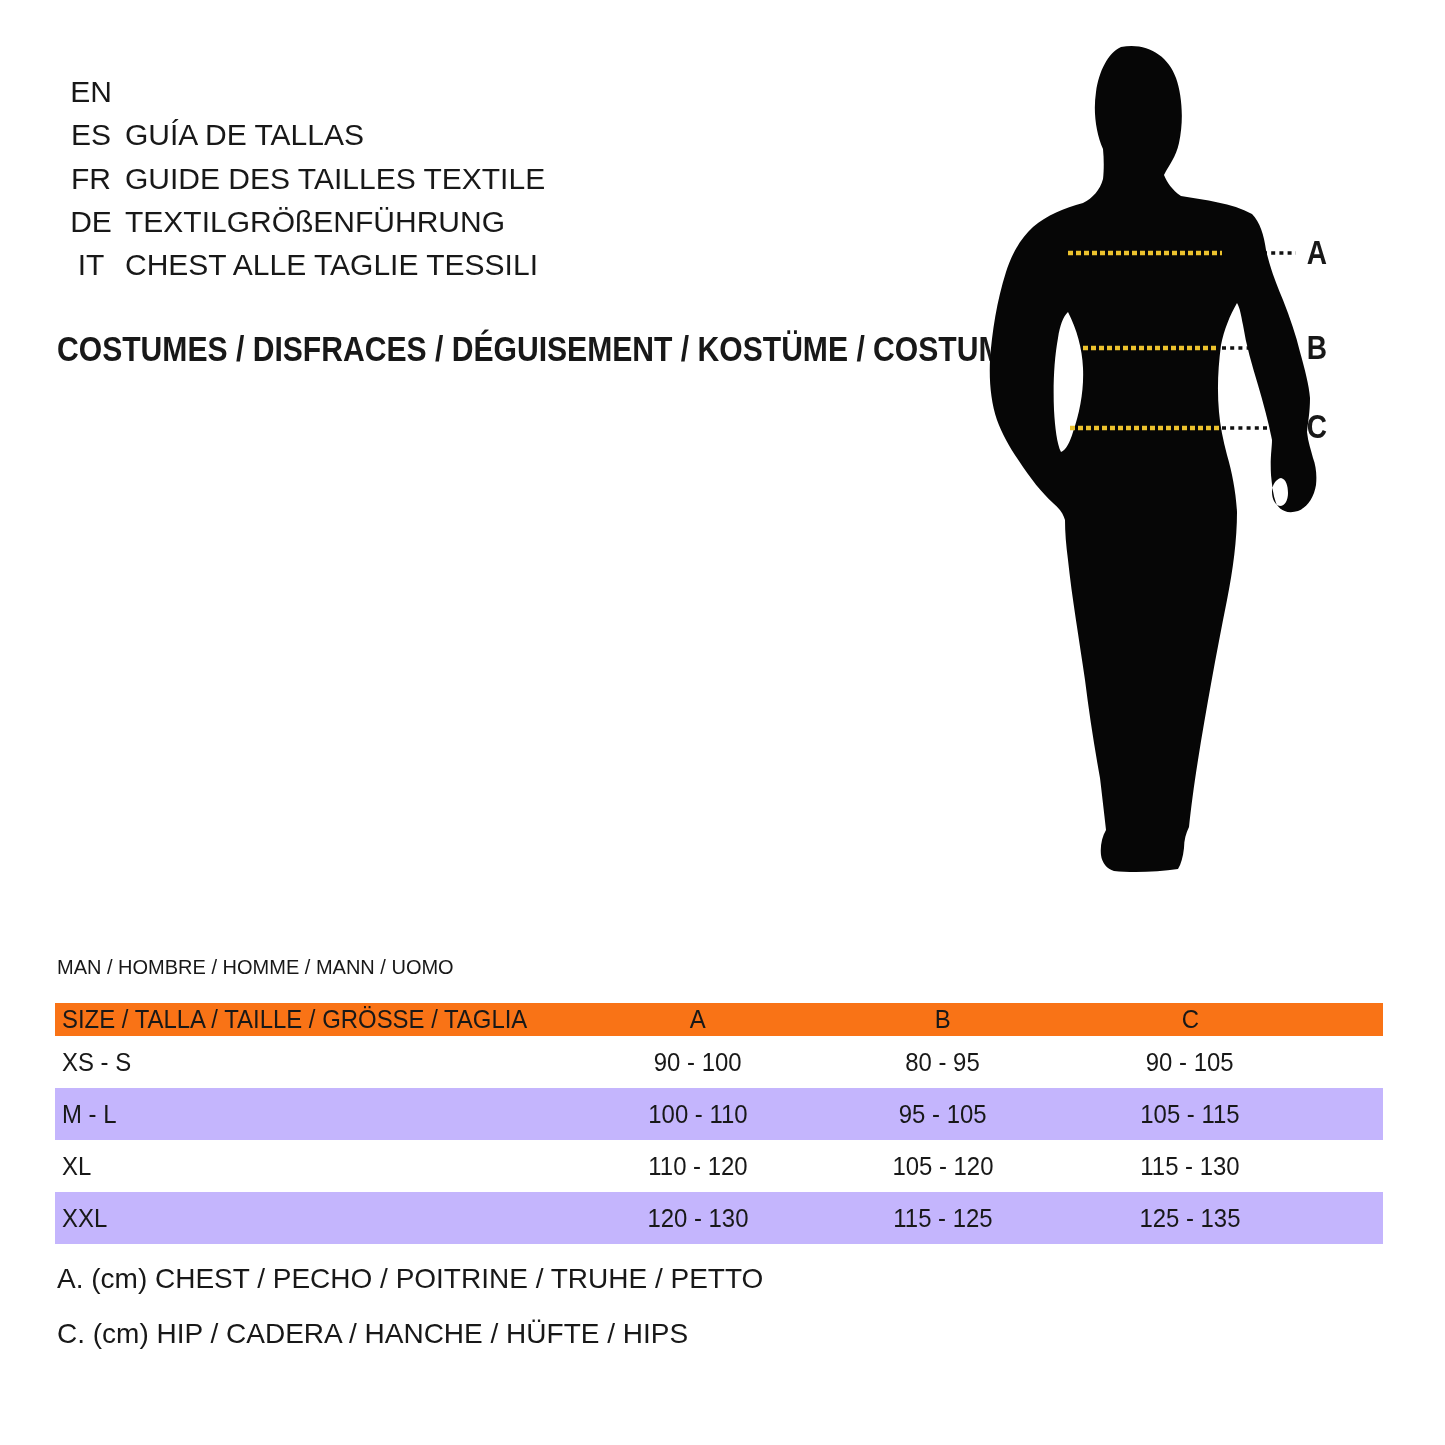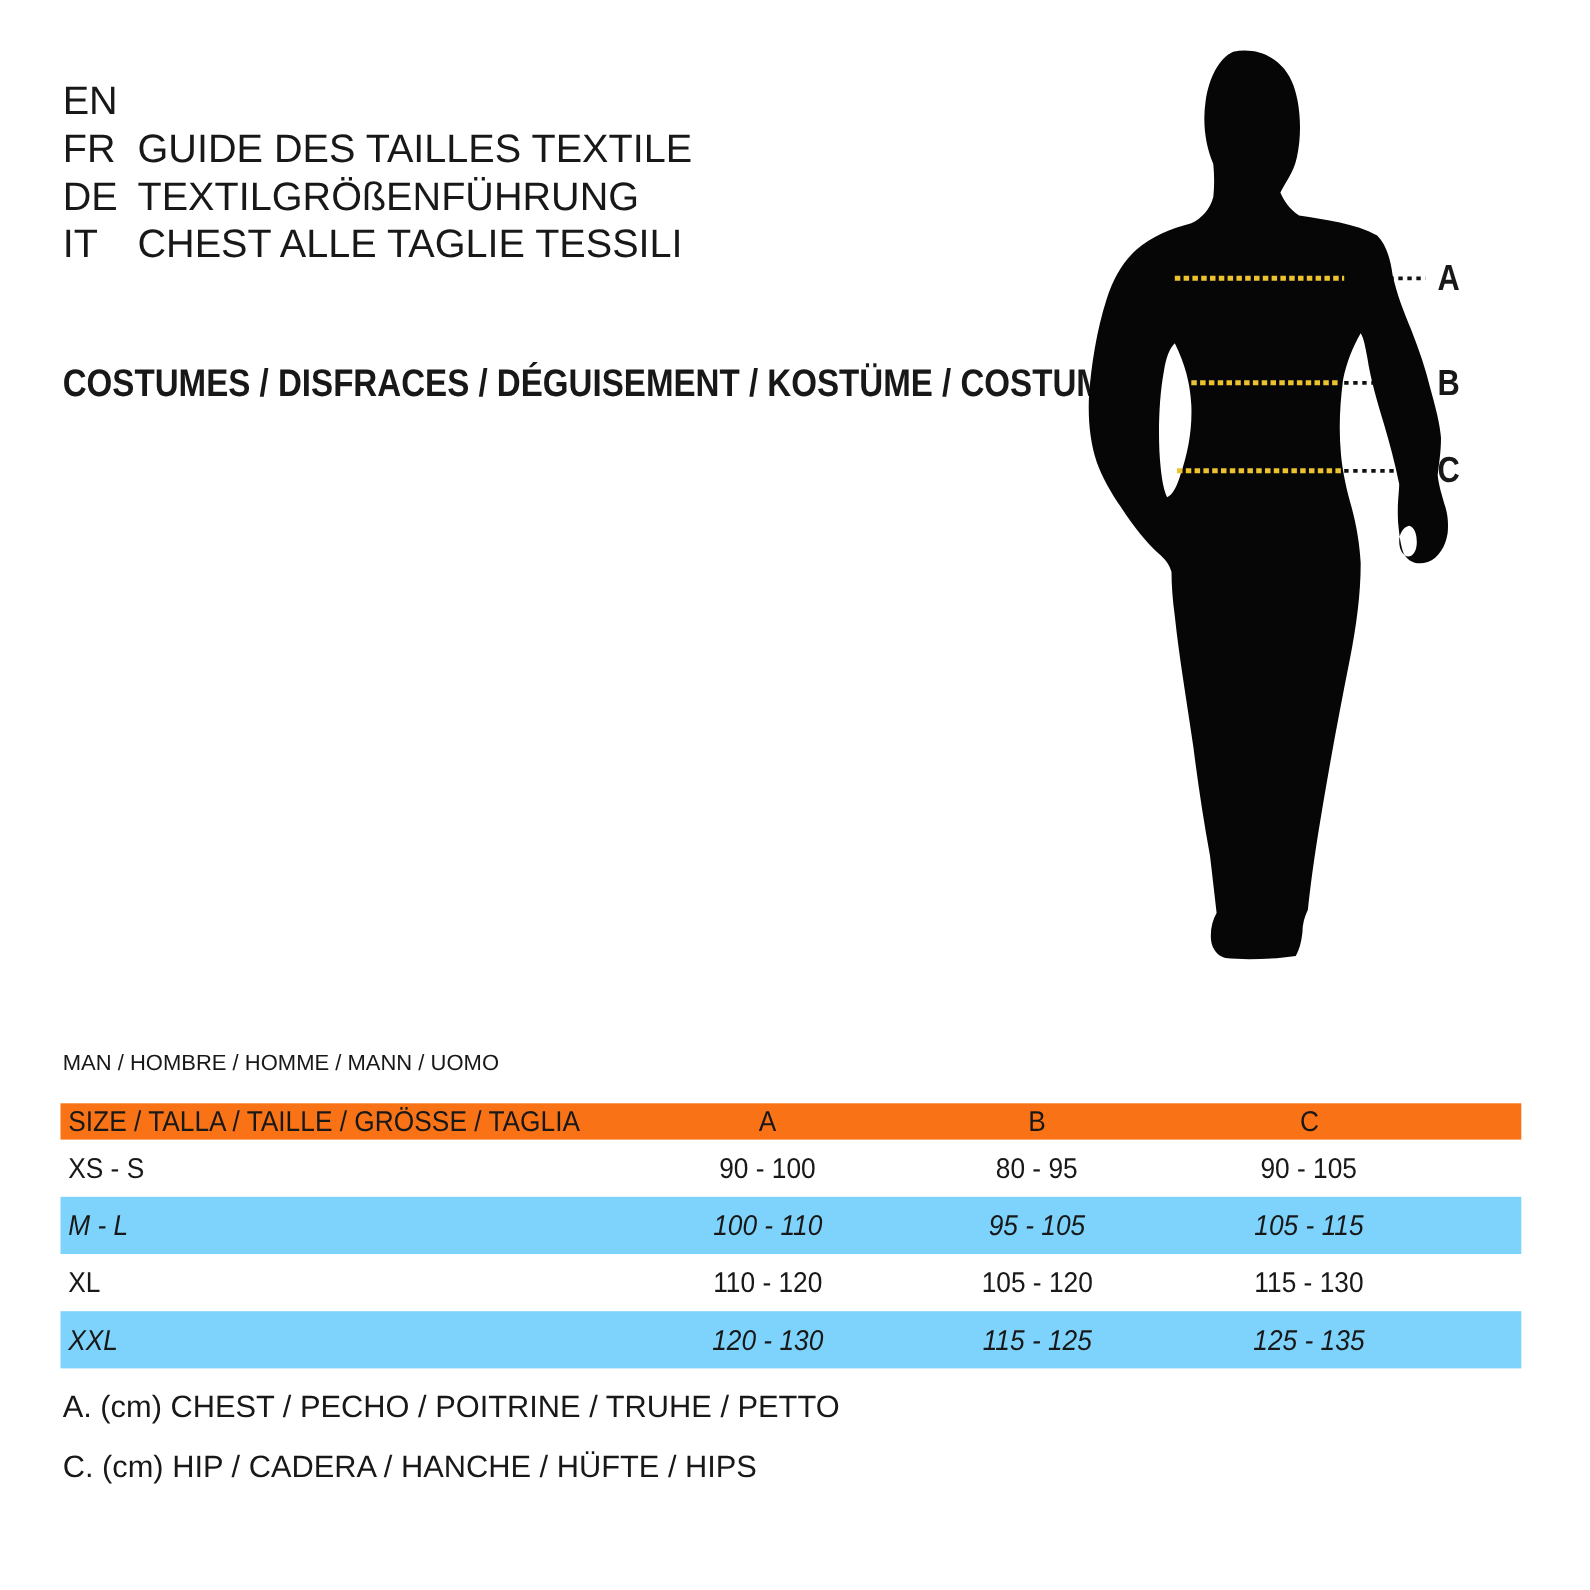--- a/index.html
+++ b/index.html
@@ -4,21 +4,21 @@
 <style>
   html,body{margin:0;padding:0;}
   body{
     width:1445px;height:1445px;background:#ffffff;position:relative;overflow:hidden;
     font-family:"Liberation Sans", sans-serif;color:#181818;
     -webkit-font-smoothing:antialiased;
   }
   .abs{position:absolute;}
 
   
-  #langs{left:57px;top:70px;font-size:36px;line-height:43.3px;font-weight:400;}
+  #langs{left:57px;top:70px;font-size:30px;line-height:43.3px;font-weight:400;text-align:center;}
   .lang-row{display:flex;white-space:nowrap;}
   .lang-code{width:68px;flex:none;}
 
   
   #category{left:57px;top:329px;font-size:35px;font-weight:700;white-space:nowrap;}
   .cx86{display:inline-block;transform:scaleX(.86);transform-origin:0 50%;}
 
   
   #figure-svg{left:960px;top:30px;}
   .fig-label{
@@ -26,37 +26,41 @@
     transform:translate(-50%,-50%) scaleX(.85);white-space:nowrap;
   }
 
   
   #man-title{left:57px;top:952px;font-size:20px;line-height:30px;white-space:nowrap;}
 
   
   #size-table{left:55px;top:1003px;width:1328px;}
   .t-row{display:flex;align-items:center;height:52px;font-size:26px;}
   .t-row.header{height:33px;background:#f97316;}
-  .t-row.alt{background:#7dd3fc;font-style:italic;}
+  .t-row.alt{background:#c4b5fd;}
   .col-size{width:520px;flex:none;padding-left:7px;box-sizing:border-box;white-space:nowrap;}
   .col-a,.col-b{width:245px;flex:none;text-align:center;}
   .col-c{width:250px;flex:none;text-align:center;}
   .cx92{display:inline-block;transform:scaleX(.92);transform-origin:0 50%;}
   .cx92c{display:inline-block;transform:scaleX(.92);transform-origin:50% 50%;}
 
   
   #legend{left:57px;top:1251px;font-size:28px;line-height:55px;}
   .legend-line{white-space:nowrap;}
 </style>
 </head>
 <body>
 
 <div class="abs" id="langs">
   <div class="lang-row">
     <span class="lang-code">EN</span>
+  </div>
+  <div class="lang-row">
+    <span class="lang-code">ES</span>
+    <span class="lang-label">GUÍA DE TALLAS</span>
   </div>
   <div class="lang-row">
     <span class="lang-code">FR</span>
     <span class="lang-label">GUIDE DES TAILLES TEXTILE</span>
   </div>
   <div class="lang-row">
     <span class="lang-code">DE</span>
     <span class="lang-label">TEXTILGRÖßENFÜHRUNG</span>
   </div>
   <div class="lang-row">

